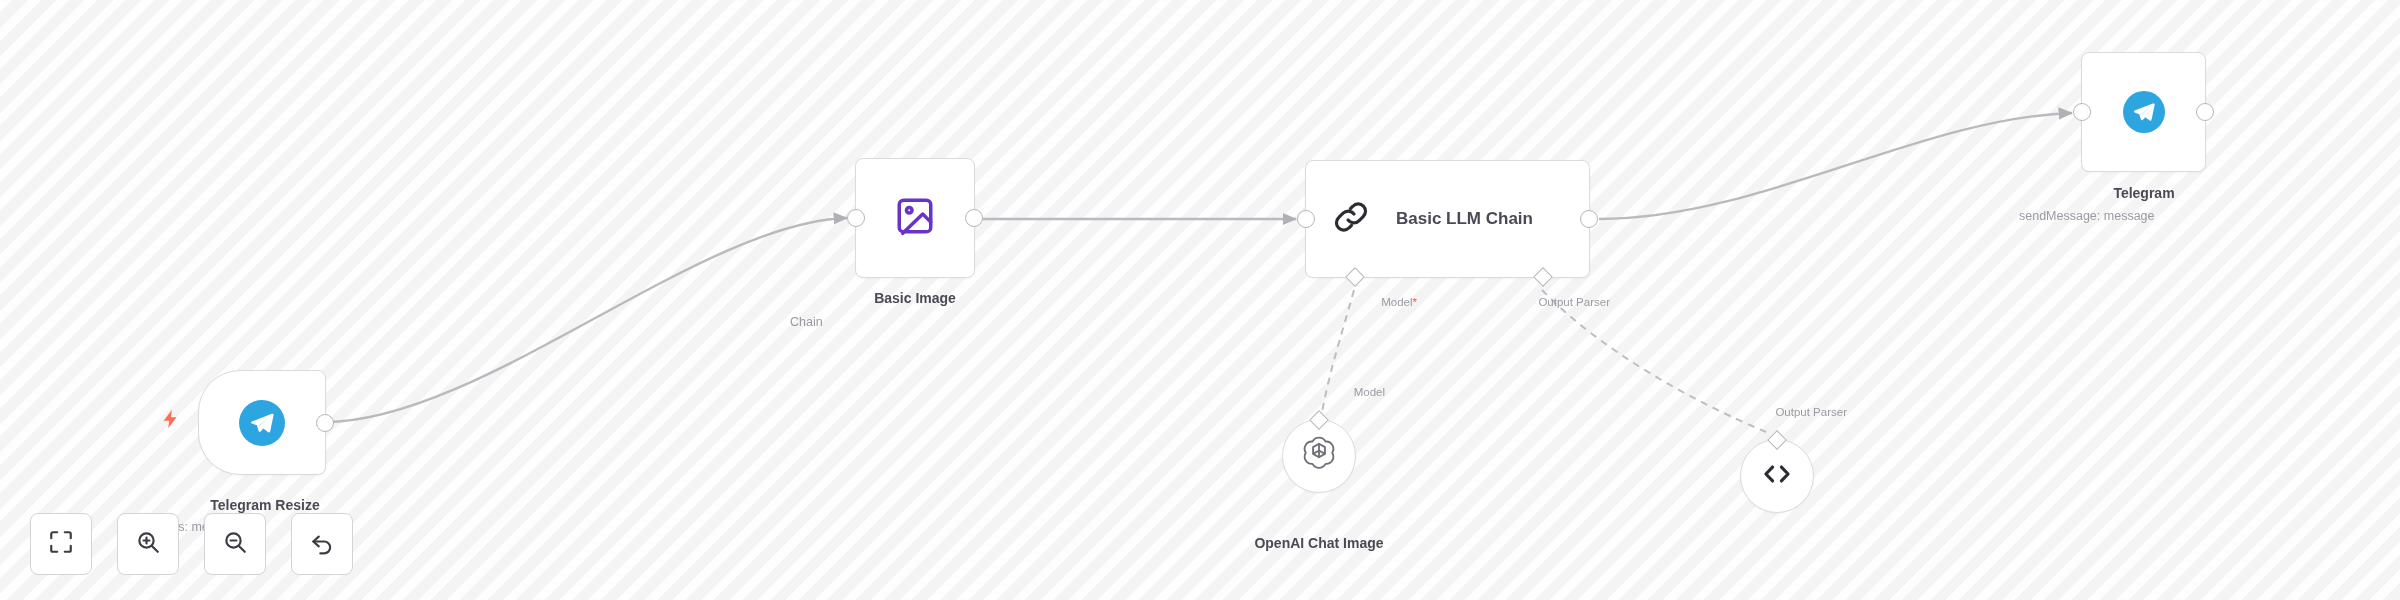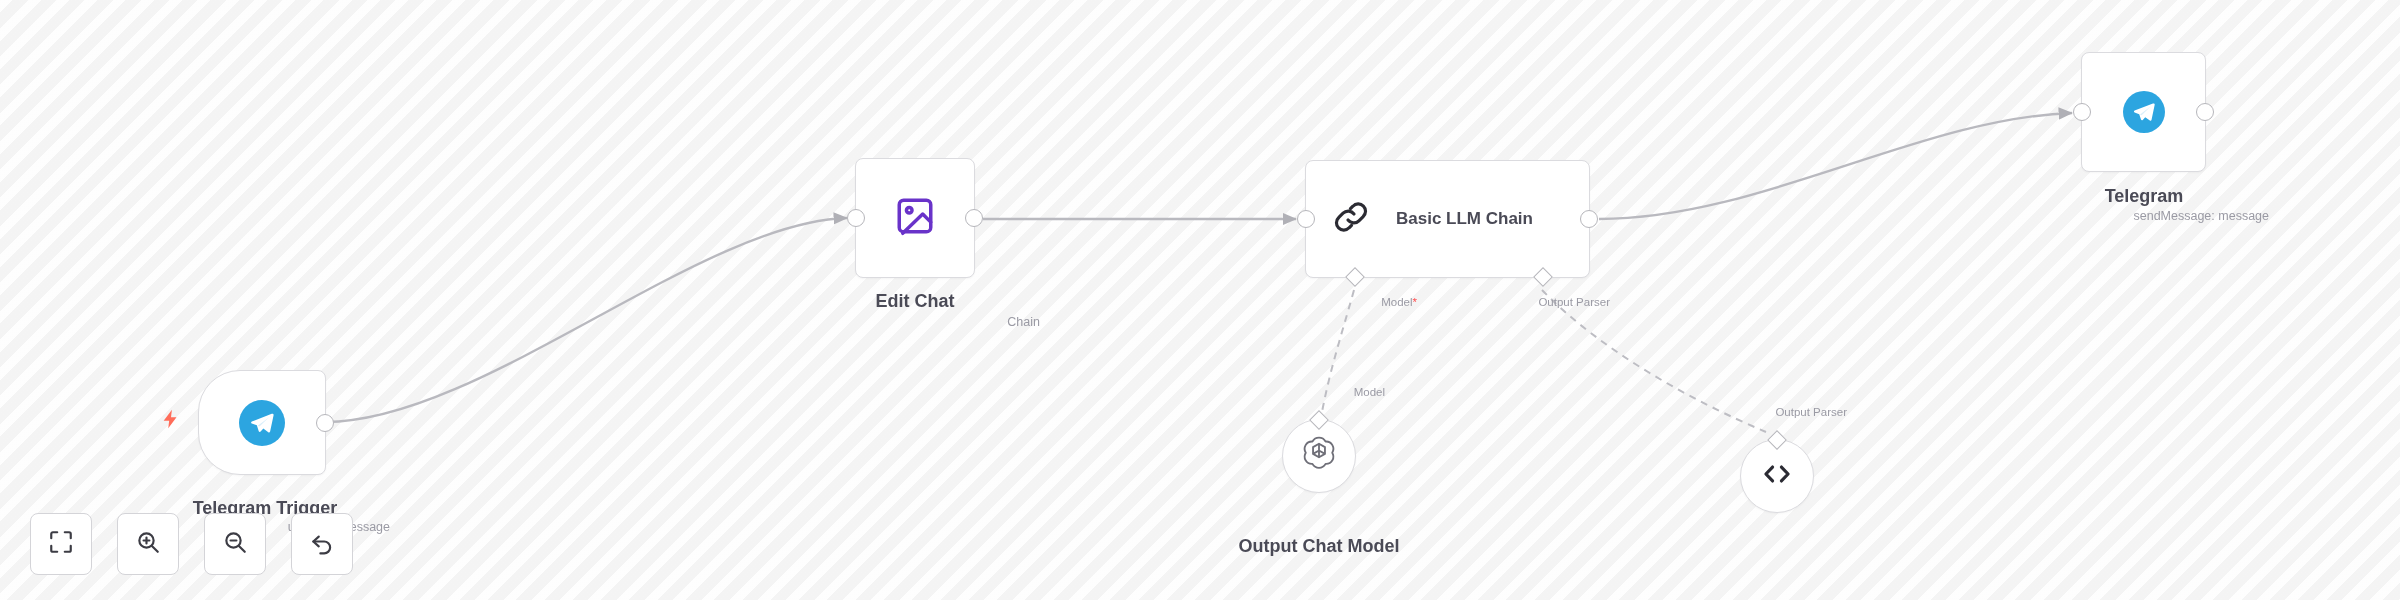--- a/index.html
+++ b/index.html
@@ -74,29 +74,29 @@
     background: #ffffff;
     border: 1.5px solid #b6b6bb;
     transform: rotate(45deg);
     z-index: 4;
   }
 
   
   .node-label {
     position: absolute;
     text-align: center;
-    font-size: 18px;
+    font-size: 14px;
     font-weight: bold;
     color: #4a4a56;
     white-space: nowrap;
     line-height: 1.25;
   }
   .node-sublabel {
     position: absolute;
-    text-align: right;
+    text-align: left;
     font-size: 12.5px;
     color: #9a9aa4;
     white-space: nowrap;
   }
   .port-label {
     position: absolute;
     font-size: 11.5px;
     color: #9a9aa4;
     white-space: nowrap;
     text-align: right;
@@ -192,36 +192,36 @@
   <div class="node trigger" style="left:198px; top:370px; width:128px; height:105px;">
     <div class="tg-icon">
       <svg width="26" height="26" viewBox="0 0 24 24" aria-hidden="true">
         <path d="M21.6 3.3 L2.6 10.6 c-.9.35-.88 1.63.03 1.95 l4.6 1.6 1.77 5.4c.25.75 1.2.95 1.73.36 l2.5-2.77 4.6 3.4c.62.46 1.5.12 1.66-.64 l3.2-15.1c.17-.8-.6-1.46-1.1-1.5z" fill="#ffffff"></path>
         <path d="M8 14.5 L18.6 6.6 9.6 15.3 z" fill="#d8eefa"></path>
       </svg>
     </div>
     <div class="port out"></div>
   </div>
 
-  <div class="node-label" style="left:140px; top:497px; width:250px;">Telegram Trigger</div>
+  <div class="node-label" style="left:140px; top:497px; width:250px;">Telegram Resize</div>
   <div class="node-sublabel" style="left:140px; top:520px; width:250px;">updates: message</div>
 
   <div class="node" style="left:855px; top:158px; width:120px; height:120px;">
     <span>
       <svg width="42" height="42" viewBox="0 0 24 24" fill="none" stroke="#6933c9" stroke-width="2" stroke-linecap="round" stroke-linejoin="round">
         <rect x="3" y="3" width="18" height="18" rx="2.5"></rect>
         <circle cx="8.7" cy="8.7" r="1.6"></circle>
         <path d="M21 15.5 l-4.6-4.6 L5 21.9"></path>
       </svg>
     </span>
     <div class="port in"></div>
     <div class="port out"></div>
   </div>
 
-  <div class="node-label" style="left:790px; top:290px; width:250px;">Edit Chat</div>
+  <div class="node-label" style="left:790px; top:290px; width:250px;">Basic Image</div>
   <div class="node-sublabel" style="left:790px; top:315px; width:250px;">Chain</div>
 
   <div class="node" style="left:1305px; top:160px; width:285px; height:118px; justify-content:flex-start; padding-left:26px; gap:26px;">
     <span>
       <svg width="38" height="38" viewBox="0 0 24 24" fill="none" stroke="#2b2b33" stroke-width="2" stroke-linecap="round" stroke-linejoin="round">
         <path d="M10.1 13.9 a4.6 4.6 0 0 0 6.9.5l2.7-2.7a4.6 4.6 0 1 0-6.5-6.5l-1.55 1.54"></path>
         <path d="M13.9 10.1 a4.6 4.6 0 0 0-6.9-.5l-2.7 2.7a4.6 4.6 0 1 0 6.5 6.5l1.54-1.54"></path>
       </svg>
     </span>
     <span class="node-label" style="position:static; font-size:17px;">Basic LLM Chain</span>
@@ -258,21 +258,21 @@
     <div class="diamond-port"></div>
     <span>
       <svg width="42" height="42" viewBox="0 0 24 24" fill="none" stroke="#6f6f78" stroke-width="1.05" stroke-linejoin="round">
         <path d="M12 2.6 c-1.6 0-3 .9-3.75 2.25 -1.55-.1-3.1.68-3.9 2.07 -.8 1.39-.7 3.06.1 4.33 -.8 1.27-.9 2.94-.1 4.33 .8 1.39 2.35 2.17 3.9 2.07 C9 18.98 10.4 19.9 12 19.9 s3-.92 3.75-2.25 c1.55.1 3.1-.68 3.9-2.07 .8-1.39.7-3.06-.1-4.33 .8-1.27.9-2.94.1-4.33 -.8-1.39-2.35-2.17-3.9-2.07 C15 3.5 13.6 2.6 12 2.6z"></path>
         <path d="M12 6.1 L15.4 8.05 v3.9 L12 13.9 8.6 11.95 v-3.9z"></path>
         <path d="M12 6.1 v3.9 l3.4 1.95 M12 10 L8.6 11.95 M12 10 v3.9"></path>
       </svg>
     </span>
   </div>
 
-  <div class="node-label" style="left:1194px; top:535px; width:250px;">Output Chat Model</div>
+  <div class="node-label" style="left:1194px; top:535px; width:250px;">OpenAI Chat Image</div>
 
   <div class="port-label" style="left:1707px; top:406px; width:140px;">Output Parser</div>
 
   <div class="subnode" style="left:1740px; top:439px;">
     <div class="diamond-port"></div>
     <span>
       <svg width="38" height="38" viewBox="0 0 24 24" fill="none" stroke="#2b2b33" stroke-width="2" stroke-linecap="round" stroke-linejoin="round">
         <path d="M9.2 7.6 L5 12 l4.2 4.4"></path>
         <path d="M14.8 7.6 L19 12 l-4.2 4.4"></path>
       </svg>

